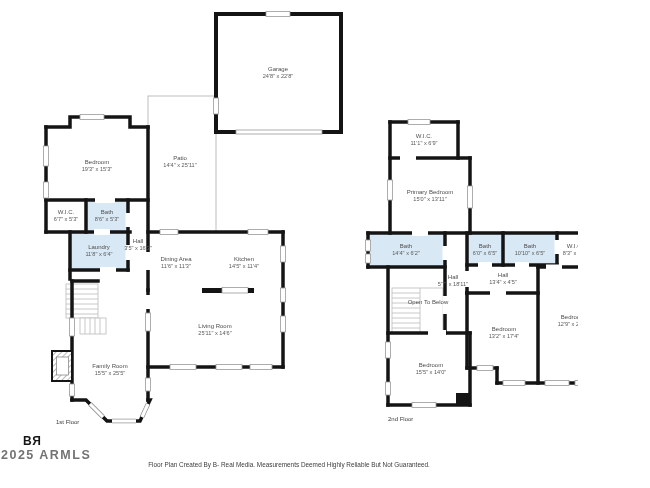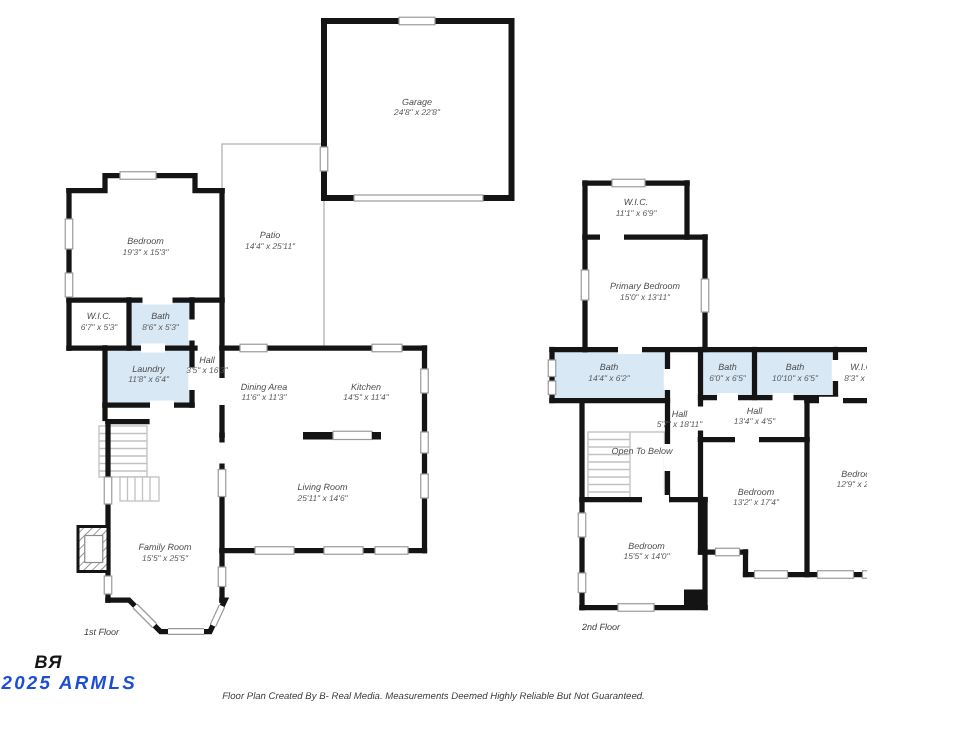--- a/index.html
+++ b/index.html
@@ -1,30 +1,30 @@
 <!DOCTYPE html>
 <html><head>
 <meta charset="utf-8">
 <style>
   * { margin:0; padding:0; box-sizing:border-box; }
   html,body { width:650px; height:488px; background:#fff;
               font-family:"Liberation Sans", sans-serif; }
-  .canvas { position:relative; width:578px; height:488px; background:#fff; overflow:hidden;font-style:italic; }
+  .canvas { position:relative; width:578px; height:488px; background:#fff; overflow:hidden; }
   svg.plan { position:absolute; left:0; top:0; }
   .room-label { position:absolute; transform:translate(-50%,-50%); text-align:center;
                 color:#4d4d4d; line-height:1.4; white-space:nowrap; }
   .room-label .rname { display:block; font-size:6px; }
   .room-label .rdims { display:block; font-size:5.6px; color:#5a5a5a; }
   .floor-label { position:absolute; font-size:6px; color:#3c3c3c; }
   .footer { position:absolute; left:0; right:0; top:461px; text-align:center;
             font-size:6.4px; color:#3c3c3c; }
   .logo { position:absolute; left:0; top:434px; }
   .logo .mark { display:block; margin-left:23px; font-size:12px; font-weight:bold;
                 color:#151515; letter-spacing:0.5px; }
-  .logo .wm { display:block; margin-left:1px; font-size:12.5px; color:#1d4ed8;
+  .logo .wm { display:block; margin-left:1px; font-size:12.5px; color:#737373;
               letter-spacing:1.5px; font-weight:bold; }
 </style>
 </head>
 <body>
 
 <div class="canvas">
 
 <svg class="plan" width="650" height="488" viewBox="0 0 650 488">
   <defs>
     <pattern id="hatch" width="4" height="4" patternUnits="userSpaceOnUse" patternTransform="rotate(45)">

